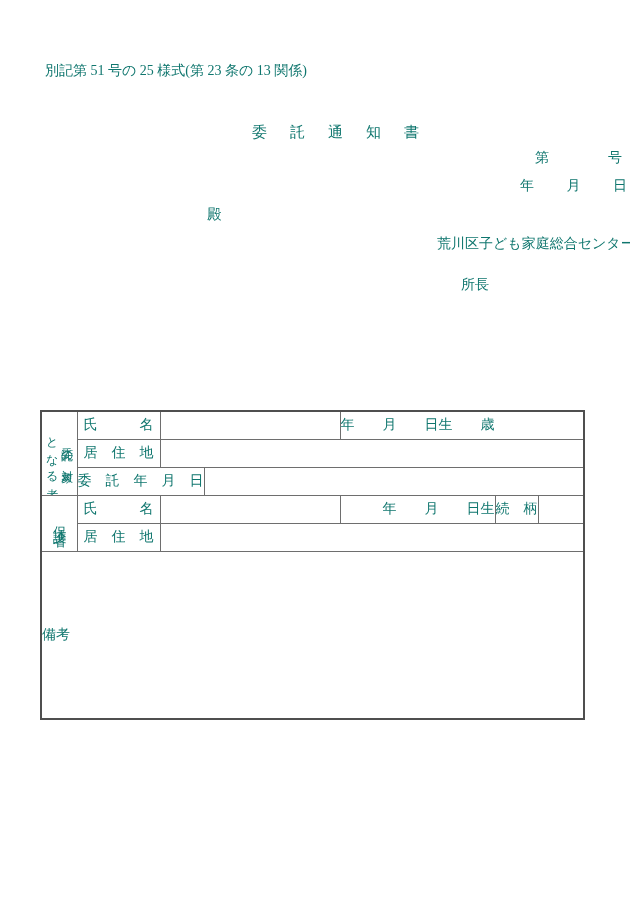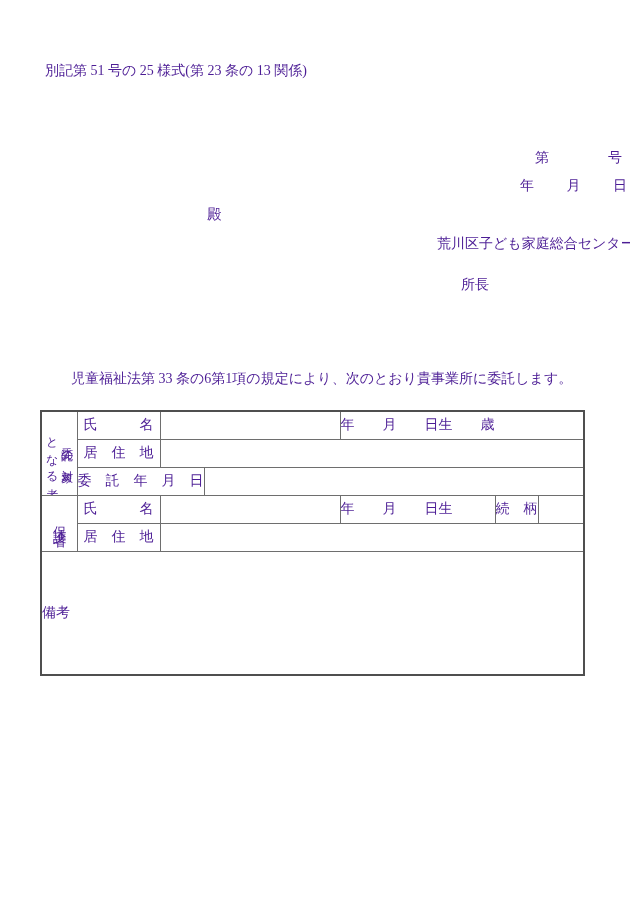--- a/index.html
+++ b/index.html
@@ -2,21 +2,21 @@
 <html><head>
 <meta charset="utf-8">
 <style>
   html,body { margin:0; padding:0; background:#e8e8e8; }
   .page {
     position:relative;
     width:630px; height:903px;
     margin:0 auto;
     background:#ffffff;
     font-family:"Liberation Serif","DejaVu Serif",serif;
-    color:#4c1d95;
+    color:#0f766e;
     overflow:hidden;
   }
   .abs { position:absolute; white-space:nowrap; }
 
   .form-number { left:45px; top:62px; font-size:14px; }
   .doc-title   { left:252px; top:123px; font-size:15px; letter-spacing:23px; }
   .doc-number  { left:535px; top:149px; width:87px; display:flex; justify-content:space-between; font-size:14px; }
   .doc-date    { left:520px; top:177px; width:107px; display:flex; justify-content:space-between; font-size:14px; }
   .addressee   { left:207px; top:205px; font-size:14.5px; }
   .issuer-org  { left:437px; top:235px; font-size:14px; }
@@ -32,26 +32,26 @@
     border:2px solid #4f4f4f;
   }
   table.form-table td {
     border:1px solid #6e6e6e;
     padding:0;
     font-size:14px;
     vertical-align:middle;
     overflow:hidden;
   }
   tr.r { height:28px; }
-  tr.r-remarks { height:124px;margin-top:8px; }
+  tr.r-remarks { height:168px;margin-top:8px; }
 
   td.hcell { text-align:center; padding-left:8px; }
   td.hcell-small { text-align:center; padding-left:8px; font-size:13px; }
   td.birth-age { text-align:left; padding-right:24px; }
-  td.birth     { text-align:left; padding-right:11px; }
+  td.birth     { text-align:right; padding-right:11px; }
   td.rel       { font-size:13px; }
   td.remarks-cell { vertical-align:top; text-align:left; padding:9px 0 0 15px; }
 
   td.vcell { text-align:center; vertical-align:middle; }
   .vtext {
     display:inline-block;
     writing-mode:vertical-rl;
     text-orientation:upright;
   }
   .vtext span { display:block; }
@@ -61,20 +61,21 @@
   .vtext.guardian { font-size:13.5px; letter-spacing:4px; }
   .vtext.guardian span { line-height:16px; }
 </style>
 </head>
 <body>
 
 <div class="page">
 
   <div class="abs form-number">別記第 51 号の 25 様式(第 23 条の 13 関係)</div>
 
+  <div class="abs doc-title">委託通知書</div>
 
   <div class="abs doc-number">
     <span>第</span>
     <span>号</span>
   </div>
 
   <div class="abs doc-date">
     <span>年</span>
     <span>月</span>
     <span>日</span>
@@ -82,21 +83,20 @@
 
   <div class="abs addressee">殿</div>
 
   <div class="abs issuer-org">荒川区子ども家庭総合センター</div>
 
   <div class="abs issuer-row">
     <span>所長</span>
     <span>印</span>
   </div>
 
-  <div class="abs body-text">児童福祉法第 33 条の6第1項の規定により、次のとおり貴事業所に委託します。</div>
 
   <div class="form-table-wrap">
     <table class="form-table">
       <colgroup>
         <col style="width:36px">
           <col style="width:83px">
           <col style="width:44px">
         <col style="width:136px">
           <col style="width:155px">
           <col style="width:43px">

